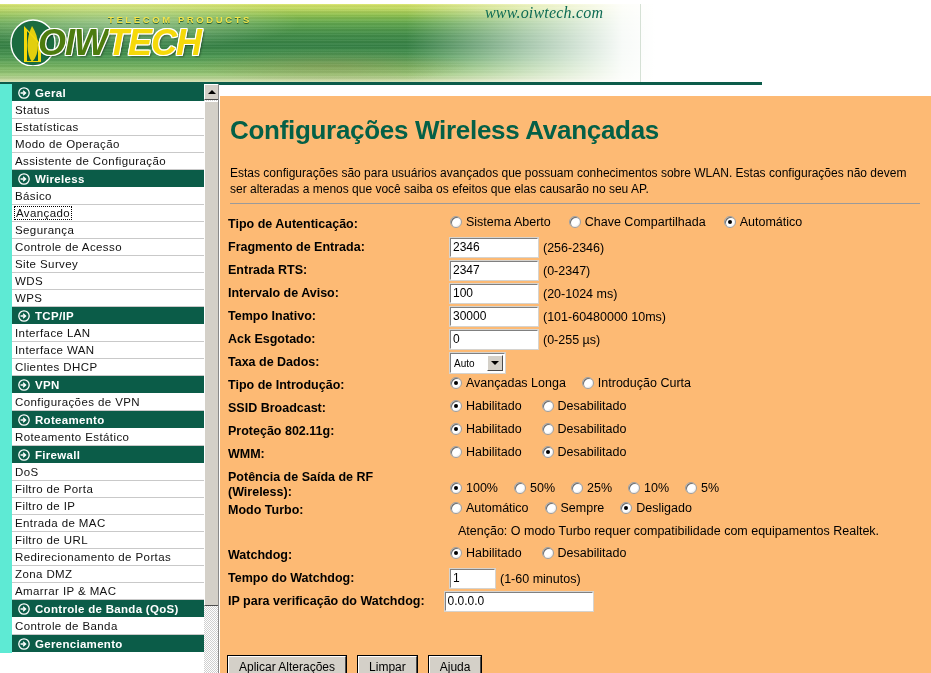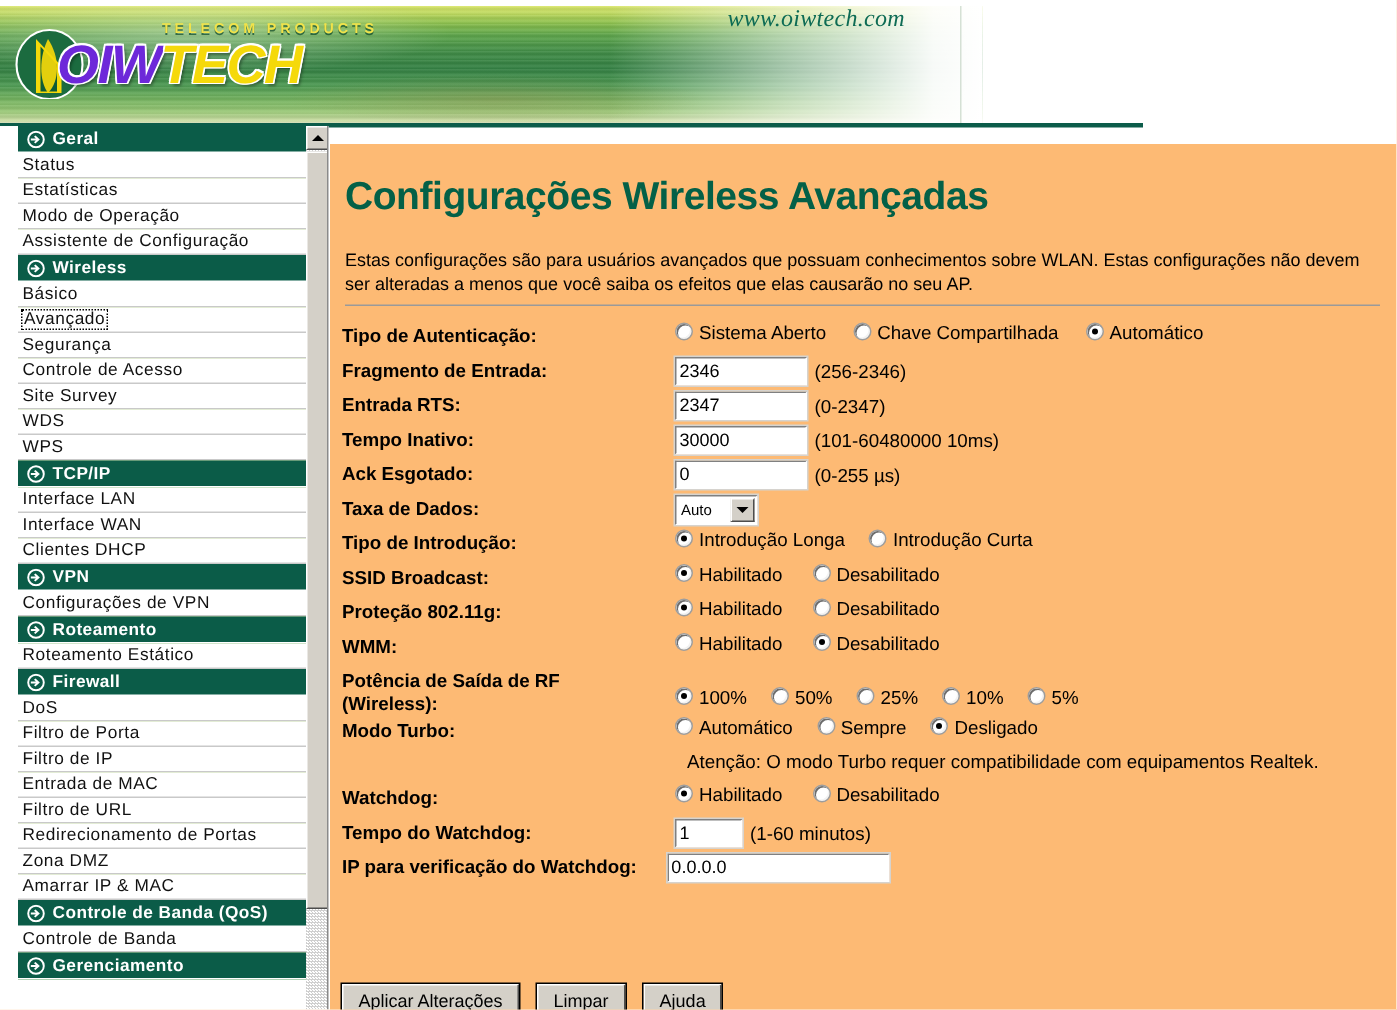--- a/index.html
+++ b/index.html
@@ -110,21 +110,21 @@
     position: absolute; left: 30px; top: 10px;
     font-family: "Liberation Sans", sans-serif;
     font-weight: bold;
     font-style: italic;
     font-size: 36px;
     letter-spacing: -1px;
     line-height: 40px;
     white-space: nowrap;
   }
   #logo .wm-oiw {
-    color: #6d28d9;
+    color: #4d7c0f;
     text-shadow:
       -1px 0 0 #fff, 1px 0 0 #fff, 0 -1px 0 #fff, 0 1px 0 #fff,
       -1px -1px 0 #fff, 1px -1px 0 #fff, -1px 1px 0 #fff, 1px 1px 0 #fff,
       2px 2px 2px rgba(0,0,0,0.35);
   }
   #logo .wm-tech {
     color: #f5d90a;
     text-shadow:
       -1px 0 0 #fff, 1px 0 0 #fff, 0 -1px 0 #fff, 0 1px 0 #fff,
       -1px -1px 0 #fff, 1px -1px 0 #fff, -1px 1px 0 #fff, 1px 1px 0 #fff,
@@ -135,23 +135,24 @@
   #sidebar-wrap {
     position: absolute;
     left: 0; top: 84px;
     width: 219px; height: 589px;
     border-right: 1px solid #8a8a8a;
     background: #ffffff;
     overflow: hidden;
   }
   #sidebar {
     position: absolute;
-    left: 12px; top: 0;
+    left: 0; top: 0;
     width: 204px;
-    background: #84cc16;
+    background: #5eead4;
+    padding-left: 12px;
   }
   .nav-group {
     height: 18px;
     background: #0b5c48;
     color: #ffffff;
     font-size: 11.5px;
     font-weight: bold;
     display: flex;
     align-items: center;
     padding-left: 6px;
@@ -334,21 +335,21 @@
     width: 0; height: 0;
     border-left: 4px solid transparent;
     border-right: 4px solid transparent;
     border-top: 4px solid #000;
     display: block;
   }
 
   
   .radio-opt {
     display: inline-flex;
-    align-items: flex-start;
+    align-items: center;
     margin-right: 14px;
     white-space: nowrap;
     font-size: 12.5px;
   }
   .rb {
     width: 12px; height: 12px;
     border-radius: 50%;
     background: #ffffff;
     border: 1px solid #9d9d9d;
     box-shadow: inset 1px 1px 0 #6d6d6d, inset -1px -1px 0 #f2f2f2;
@@ -597,20 +598,27 @@
           </div>
         </div>
         <div class="row">
           <div class="lbl">Entrada RTS:</div>
           <div class="ctl">
             <div class="tbox w88">2347</div>
             <span class="hint">(0-2347)</span>
           </div>
         </div>
         <div class="row">
+          <div class="lbl">Intervalo de Aviso:</div>
+          <div class="ctl">
+            <div class="tbox w88">100</div>
+            <span class="hint">(20-1024 ms)</span>
+          </div>
+        </div>
+        <div class="row">
           <div class="lbl">Tempo Inativo:</div>
           <div class="ctl">
             <div class="tbox w88">30000</div>
             <span class="hint">(101-60480000 10ms)</span>
           </div>
         </div>
         <div class="row">
           <div class="lbl">Ack Esgotado:</div>
           <div class="ctl">
             <div class="tbox w88">0</div>
@@ -626,21 +634,21 @@
                 <i></i>
               </span>
             </div>
           </div>
         </div>
         <div class="row">
           <div class="lbl">Tipo de Introdução:</div>
           <div class="ctl">
             <span class="radio-opt" style="margin-right:16px">
               <span class="rb on"></span>
-              <span>Introdução Longa</span>
+              <span>Avançadas Longa</span>
             </span>
             <span class="radio-opt" style="margin-right:16px">
               <span class="rb"></span>
               <span>Introdução Curta</span>
             </span>
           </div>
         </div>
         <div class="row">
           <div class="lbl">SSID Broadcast:</div>
           <div class="ctl">

